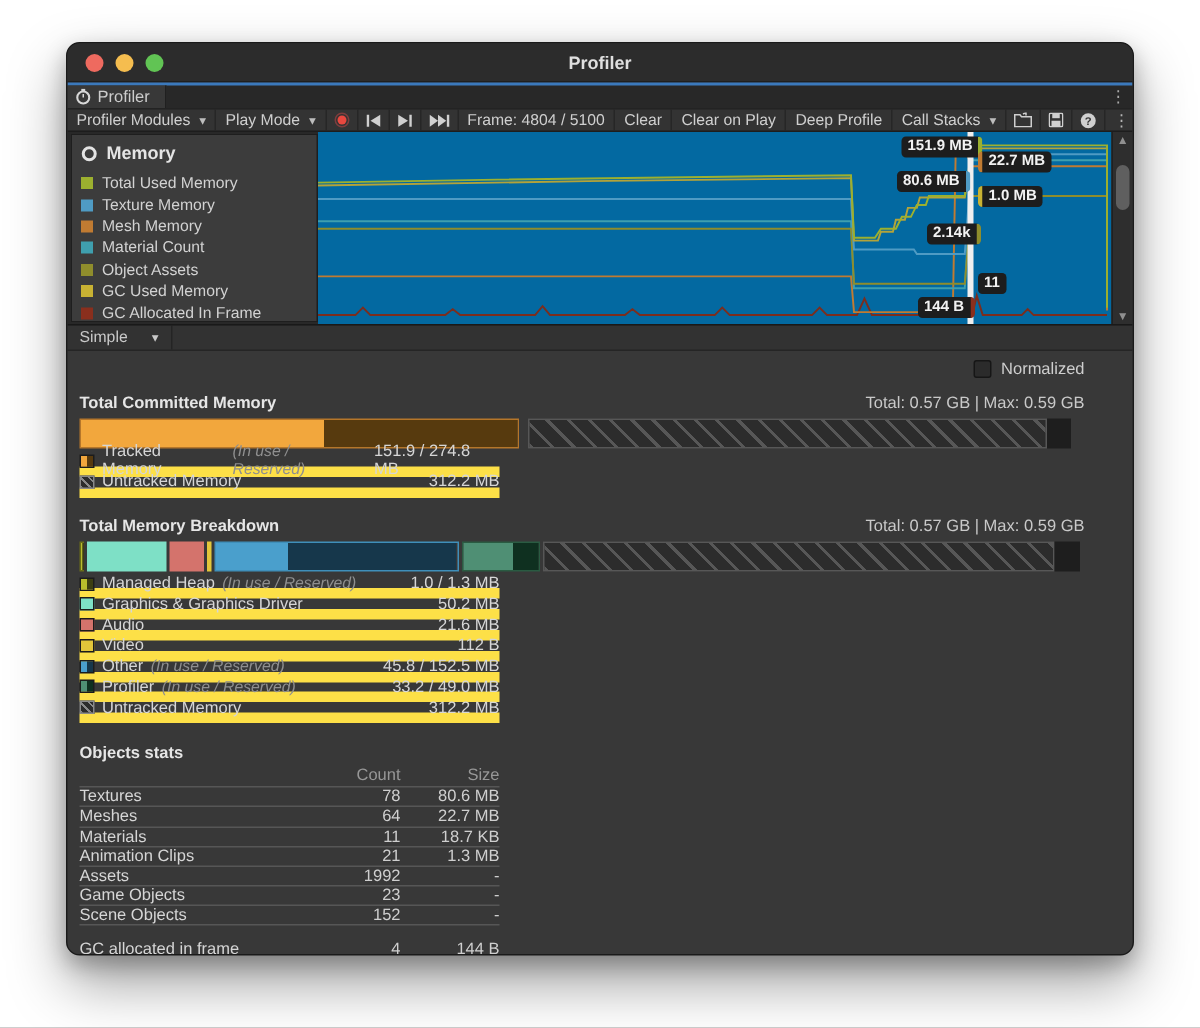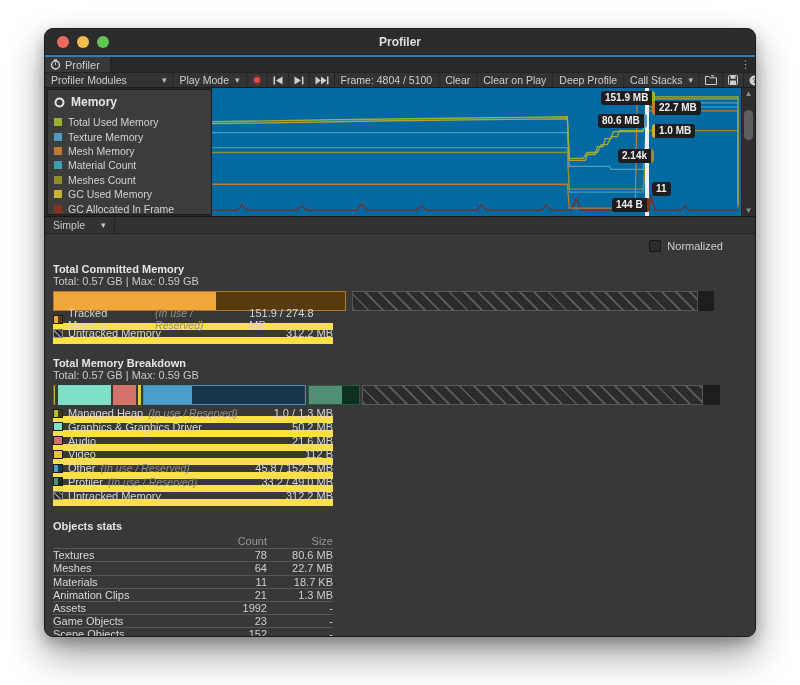--- a/index.html
+++ b/index.html
@@ -23,21 +23,21 @@
   .tab { background:#383838; display:flex; align-items:center; gap:4px; padding:0 10px 0 5px;
          color:#cccccc; font-size:11px; border-right:1px solid #202020; }
   .tab-overflow { position:absolute; right:4px; top:1px; color:#aaaaaa; font-size:11px; }
   
   .toolbar { height:16px; background:#333333; display:flex; align-items:stretch;
              border-top:1px solid #232323; border-bottom:1px solid #1d1d1d;
              font-size:10.5px; color:#cfcfcf; }
   .tb { display:flex; align-items:center; padding:0 6px; border-right:1px solid #262626;
         white-space:nowrap; }
   .tb .arrow { margin-left:auto; font-size:9px; color:#bdbdbd; padding-left:6px; }
-  .tb.modules { width:146px;gap:29px; }
+  .tb.modules { width:146px; }
   .tb.icon-btn { padding:0 5px; }
   .rec-outer { width:10px; height:10px; border-radius:50%; border:1.5px solid #7e3d3d;
                display:flex; align-items:center; justify-content:center; }
   .rec-inner { width:6px; height:6px; border-radius:50%; background:#e8483f; }
   .tb svg { display:block; }
   .vdots { color:#b5b5b5; font-size:11px; }
   
   .chart-row { height:129px; display:flex; background:#282828; border-bottom:1px solid #191919; position:relative; }
   .module-panel { width:165px; background:#3c3c3c; border:1px solid #1e1e1e; margin:1px 0 1px 2px;
                   padding:5px 6px; z-index:3; }
@@ -60,21 +60,21 @@
   .simple-row { height:17px; background:#323232; border-bottom:1px solid #252525;
                 display:flex; align-items:stretch; font-size:10.5px; color:#c9c9c9; }
   .simple-dd { display:flex; align-items:center; gap:16px; padding:0 8px;
                border-right:1px solid #242424;justify-content:center; }
   .simple-dd .arrow{ font-size:9px; }
   .simple-msg { display:flex; align-items:center; padding:0 10px; border-right:1px solid #242424; }
   
   .details { background:#383838; padding:4px 32px 0 8px; height:404px; color:#cfcfcf; font-size:11px; }
   .norm-row { display:flex; justify-content:flex-end; align-items:center; gap:6px; height:16px; }
   .checkbox { width:12px; height:12px; background:#2b2b2b; border:1px solid #161616; border-radius:2px; }
-  .sec-head { display:flex; justify-content:flex-end; align-items:baseline; margin-top:9px;flex-direction:column; }
+  .sec-head { display:flex; justify-content:space-between; align-items:baseline; margin-top:9px; }
   .sec-title { font-weight:bold; color:#e6e6e6; font-size:11px; }
   .sec-total { color:#c9c9c9; font-size:11px; }
   .membar { height:20px; margin-top:4px; display:flex; align-items:stretch; }
   .membar .tracked-group { display:flex; border:1px solid #b5762a; }
   .membar .seg { height:100%; }
   .hatched { background:#2c2c2c;
              background-image:repeating-linear-gradient(45deg, #575757 0 2px, transparent 2px 10px);
              border:1px solid #575757; }
   .endcap { background:#1e1e1e; }
   .gap { width:6px; }
@@ -221,21 +221,21 @@
           <div class="legend-item">
             <span class="legend-sq" style="background: rgb(192, 123, 50);"></span>
             <span>Mesh Memory</span>
           </div>
           <div class="legend-item">
             <span class="legend-sq" style="background: rgb(63, 159, 174);"></span>
             <span>Material Count</span>
           </div>
           <div class="legend-item">
             <span class="legend-sq" style="background: rgb(143, 141, 44);"></span>
-            <span>Meshes Count</span>
+            <span>Object Assets</span>
           </div>
           <div class="legend-item">
             <span class="legend-sq" style="background: rgb(200, 178, 51);"></span>
             <span>GC Used Memory</span>
           </div>
           <div class="legend-item">
             <span class="legend-sq" style="background: rgb(138, 47, 29);"></span>
             <span>GC Allocated In Frame</span>
           </div>
         </div>

